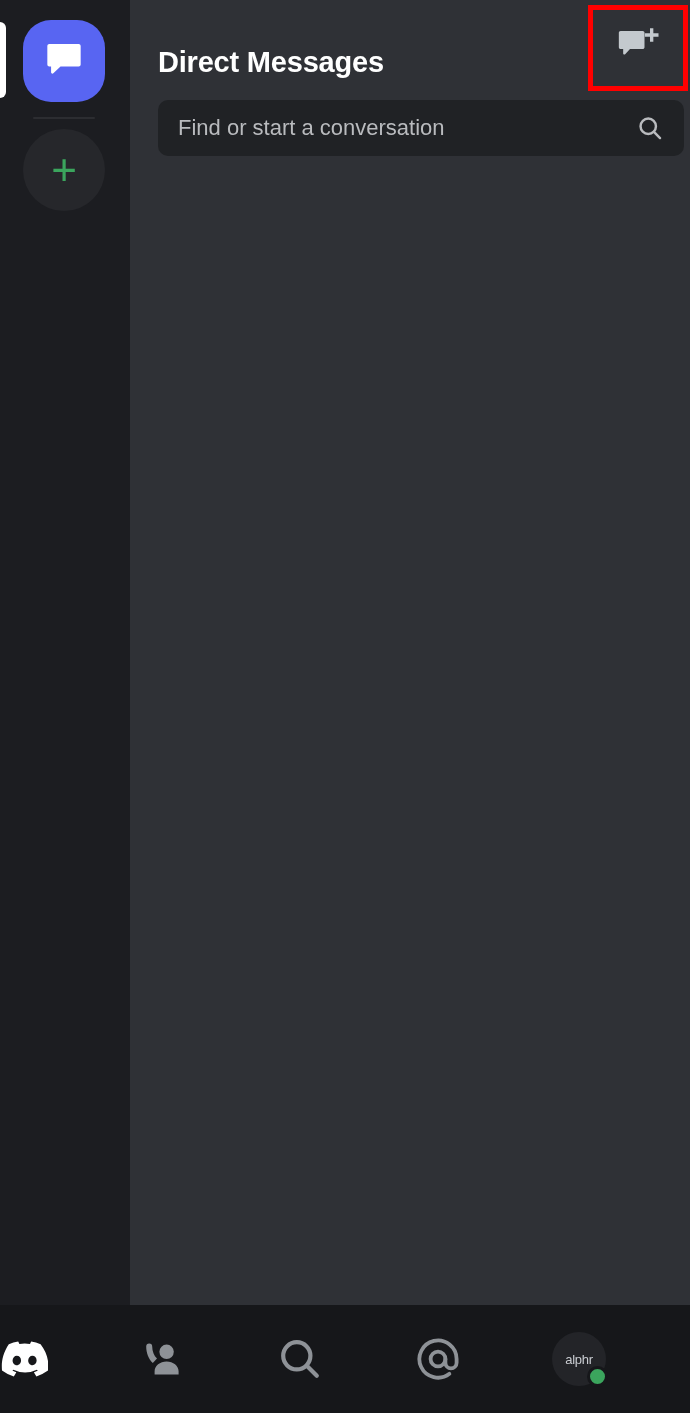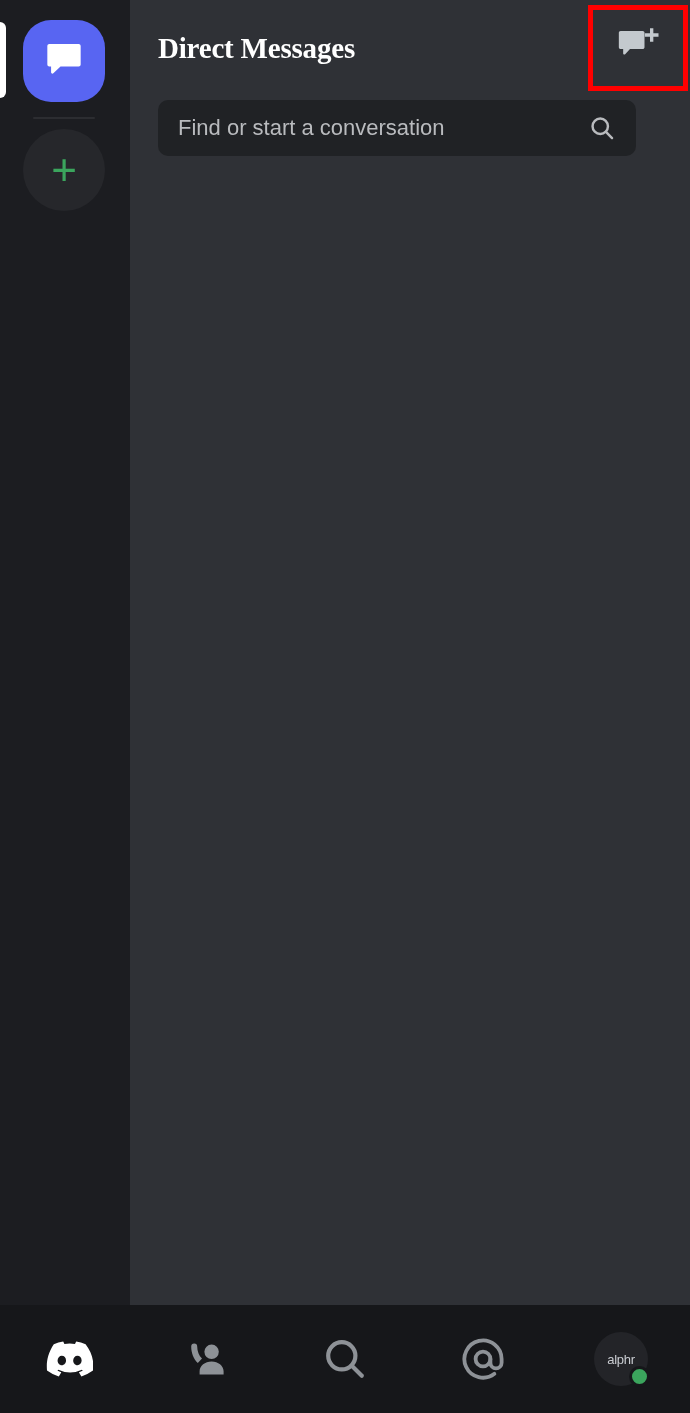--- a/index.html
+++ b/index.html
@@ -67,39 +67,38 @@
   #main-panel {
     position:absolute; left:130px; top:0;
     width:560px; height:1305px;
     background:#2f3136;
   }
   #dm-header {
     position:relative;
     height:96px;
   }
   #page-title {
-    position:absolute; left:28px; top:32px;
+    position:absolute; left:28px; top:46px;
     color:#ffffff;
     font-size:29px;
     font-weight:bold;
     letter-spacing:-0.2px;
-    font-family:Liberation Serif, serif;
   }
   #new-dm-button {
     position:absolute; left:458px; top:5px;
     width:100px; height:86px;
     display:flex; align-items:center; justify-content:center;
     border:5px solid #ff0000;
     background:transparent;
   }
   #new-dm-button svg { width:44px; height:40px; }
 
   #search-row {
     position:absolute; left:28px; top:100px;
-    width:478px; height:56px;
+    width:526px; height:56px;
   }
   #search-box {
     width:100%; height:100%;
     background:#202225;
     border-radius:10px;
     display:flex; align-items:center;
     padding:0 20px;
   }
   #search-input {
     flex:1;
@@ -119,21 +118,21 @@
 
   
   #bottom-nav {
     position:absolute; left:0; bottom:0;
     width:690px; height:108px;
     background:#16171a;
     display:flex; align-items:center;
   }
   .nav-item {
     flex:1;
-    display:flex; align-items:center; justify-content:center;
+    display:flex; align-items:center; justify-content:flex-start;
     height:100%;
     position:relative;
   }
   .nav-item svg { width:48px; height:48px; display:block; }
   #nav-avatar-wrap {
     position:relative;
     width:54px; height:54px;
   }
   #nav-avatar {
     width:54px; height:54px;

